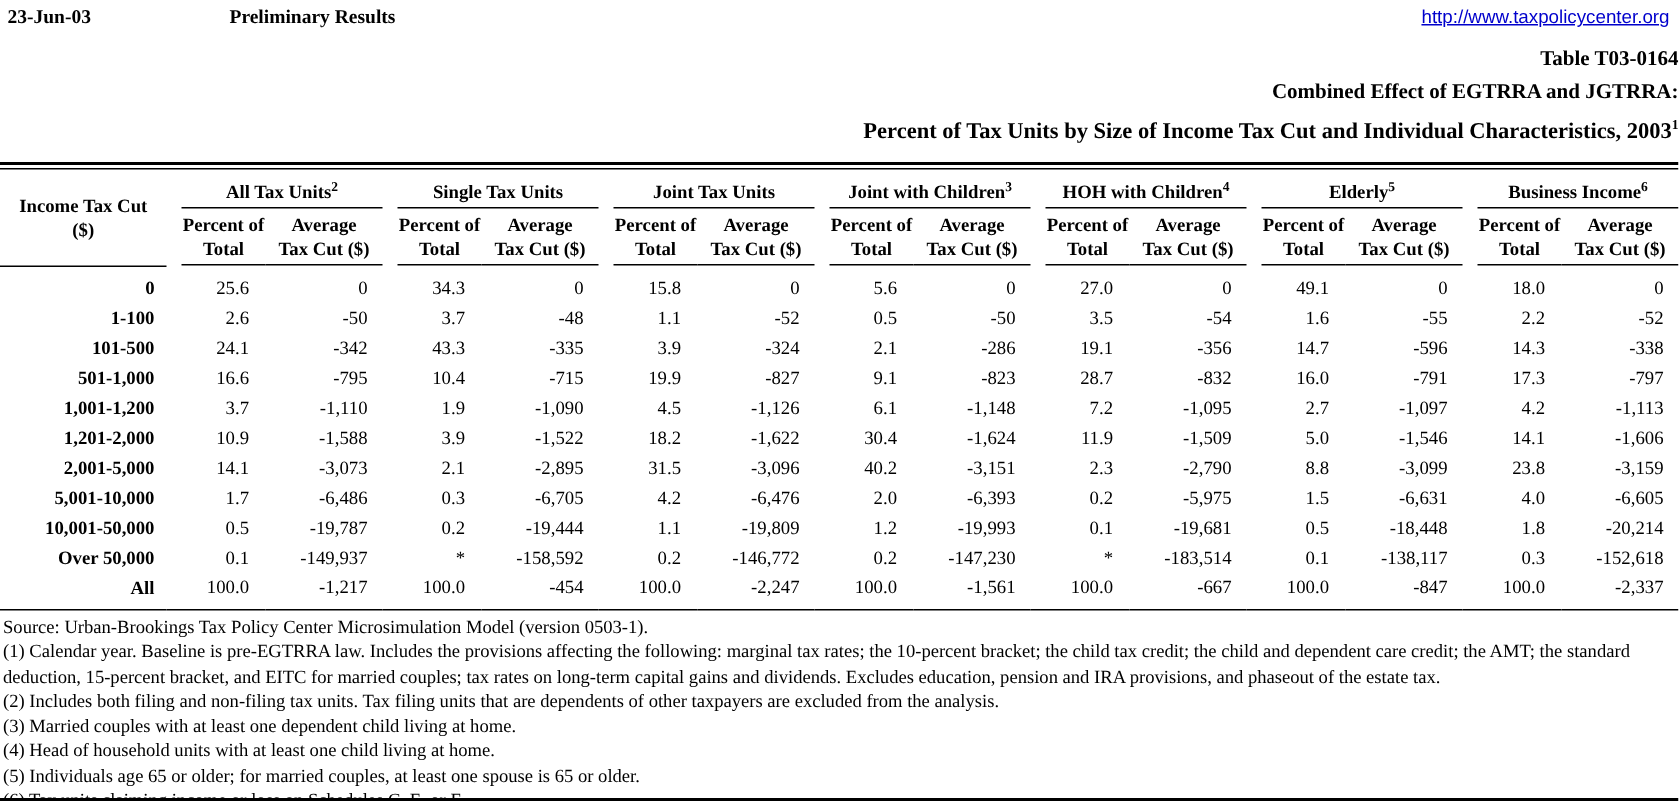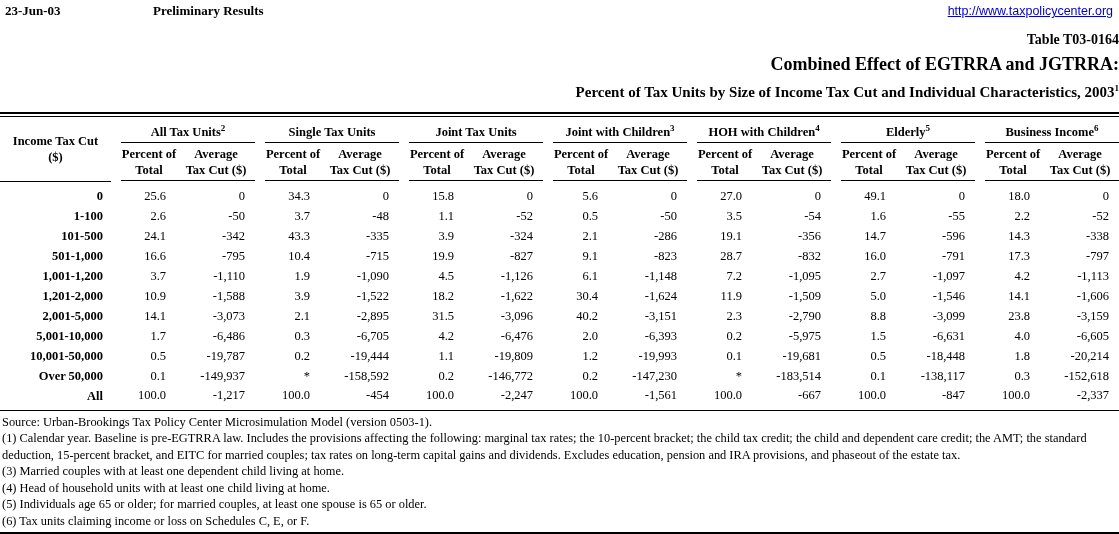--- a/index.html
+++ b/index.html
@@ -12,21 +12,21 @@
   
   .topbar { display: flex; align-items: baseline; padding: 3px 6px 0 5px; font-size: 13px; font-weight: bold; gap: 36px; }
   .topbar .date { width: 112px; }
   .topbar .url {
     margin-left: auto; font-weight: normal; font-family: "Liberation Sans", sans-serif;
     font-size: 12.5px; color: #0000cc; text-decoration: underline; cursor: pointer;
   }
   
   .titleblock { text-align: right; margin-top: 13px; font-weight: bold; }
   .titleblock .t1 { font-size: 14px; }
-  .titleblock .t2 { font-size: 18px; margin-top: 6px; padding-left: 10px; }
+  .titleblock .t2 { font-size: 14px; margin-top: 6px; padding-left: 10px; }
   .titleblock .t3 { font-size: 15px; margin-top: 8px; }
   sup { font-size: 9px; }
   
   .rule-thick { height: 2px; background: #000; margin-top: 11px; }
   .rule-gap   { height: 2px; background: #fff; }
   .rule-thin  { height: 1px; background: #000; }
   
   table { width: 1119px; border-collapse: collapse; table-layout: fixed; }
   th, td { margin: 0; font-size: 12.5px; }
   thead th { font-weight: bold; vertical-align: bottom; padding: 0; }
@@ -386,19 +386,20 @@
         <td class="avg">-847</td>
         <td class="pct">100.0</td>
         <td class="avg">-2,337</td>
       </tr>
     </tbody>
   </table>
 
 <div class="notes">
   <div>Source: Urban-Brookings Tax Policy Center Microsimulation Model (version 0503-1).</div>
   <div>(1) Calendar year. Baseline is pre-EGTRRA law. Includes the provisions affecting the following: marginal tax rates; the 10-percent bracket; the child tax credit; the child and dependent care credit; the AMT; the standard deduction, 15-percent bracket, and EITC for married couples; tax rates on long-term capital gains and dividends.  Excludes education, pension and IRA provisions, and phaseout of the estate tax.</div>
+  <div>(2) Includes both filing and non-filing tax units.  Tax filing units that are dependents of other taxpayers are excluded from the analysis.</div>
   <div>(3) Married couples with at least one dependent child living at home.</div>
   <div>(4) Head of household units with at least one child living at home.</div>
   <div>(5) Individuals age 65 or older; for married couples, at least one spouse is 65 or older.</div>
   <div>(6) Tax units claiming income or loss on Schedules C, E, or F.</div>
 </div>
 
 <div class="bottombar"></div>
 
 </body></html>

